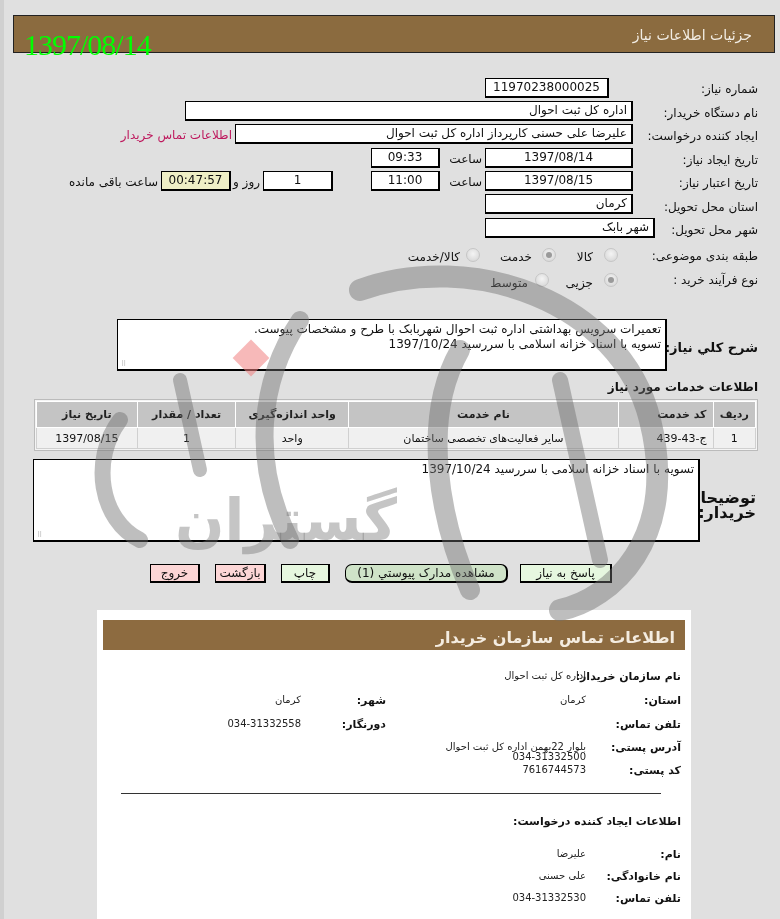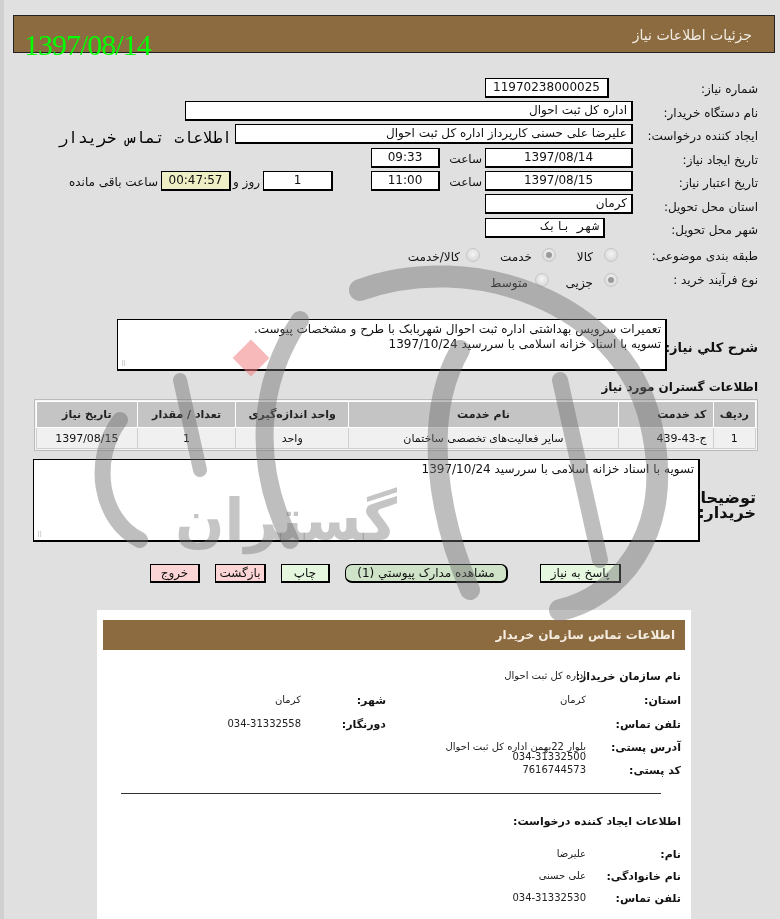--- a/index.html
+++ b/index.html
@@ -37,23 +37,22 @@
     .field {
       position: absolute; background: #fff; border: 1px solid #000;
       border-right-width: 2px; border-bottom-width: 2px;
       height: 20px; font-size: 12px; line-height: 17px; padding: 0 4px;
       white-space: nowrap; overflow: hidden;
     }
     .field.center { text-align: center; }
     .field.rtl { direction: rtl; text-align: right; }
     .field.yellow { background: #efefc6; }
     .link {
-      position: absolute; color: #000000; direction: rtl; font-size: 16px; white-space: nowrap;
+      position: absolute; color: #be185d; direction: rtl; font-size: 12px; white-space: nowrap;
       cursor: pointer;
-      font-family: Liberation Mono, monospace;
     }
     .radio {
       position: absolute; width: 14px; height: 14px; border-radius: 50%;
       background: radial-gradient(circle at 50% 40%, #f4f4f4, #d2d2d2);
       border: 1px solid #c6c6c6;
     }
     .radio.checked::after {
       content: ""; position: absolute; left: 3px; top: 3px; width: 6px; height: 6px; border-radius: 50%;
       background: #9a9a9a;
     }
@@ -97,21 +96,21 @@
     .btn.pink { background: #fcd6d6; }
 
     
     .contact-panel {
       position: absolute; left: 97px; top: 610px; width: 594px; height: 309px; background: #fff;
     }
     .contact-head {
       position: absolute; left: 6px; top: 10px; width: 582px; height: 30px; background: #8d6b40;
     }
     .contact-head-title {
-      position: absolute; right: 10px; top: 8px; color: #f4ece0; font-weight: bold; font-size: 12px; direction: rtl;
+      position: absolute; right: 10px; top: 8px; color: #f4ece0; font-weight: bold; font-size: 16px; direction: rtl;
     }
     .c-lbl { position: absolute; direction: rtl; font-weight: bold; font-size: 11px; white-space: nowrap; color: #111; }
     .c-val { position: absolute; direction: rtl; font-size: 10px; white-space: nowrap; color: #222; }
     .c-divider { position: absolute; left: 24px; top: 183px; width: 540px; height: 1px; background: #333; }
 
     
     .watermark { position: absolute; left: 0; top: 0; width: 780px; height: 919px; pointer-events: none; }
   </style>
 </head>
 <body>
@@ -144,21 +143,21 @@
 <div class="field center" style="left:371px; top:171px; width:69px;">11:00</div>
 <div class="field center" style="left:263px; top:171px; width:70px;">1</div>
 <div class="lbl" style="right:520px; top:175px;">روز و</div>
 <div class="field center yellow" style="left:161px; top:171px; width:70px;">00:47:57</div>
 <div class="lbl" style="right:622px; top:175px;">ساعت باقی مانده</div>
 
 <div class="lbl" style="right:22px; top:200px;">استان محل تحویل:</div>
 <div class="field rtl" style="left:485px; top:194px; width:148px;">کرمان</div>
 
 <div class="lbl" style="right:22px; top:223px;">شهر محل تحویل:</div>
-<div class="field rtl" style="left:485px; top:218px; width:120px;font-family:Liberation Mono, monospace;">شهر بابک</div>
+<div class="field rtl" style="left:485px; top:218px; width:170px;">شهر بابک</div>
 
 <div class="lbl" style="right:22px; top:249px;">طبقه بندی موضوعی:</div>
 <div class="radio" style="left:604px; top:248px;"></div>
 <div class="radio-lbl" style="right:187px; top:250px;">کالا</div>
 <div class="radio checked" style="left:542px; top:248px;"></div>
 <div class="radio-lbl" style="right:248px; top:250px;">خدمت</div>
 <div class="radio" style="left:466px; top:248px;"></div>
 <div class="radio-lbl" style="right:320px; top:250px;">کالا/خدمت</div>
 
 <div class="lbl" style="right:22px; top:273px;">نوع فرآیند خرید :</div>
@@ -167,21 +166,21 @@
 <div class="radio" style="left:535px; top:273px;"></div>
 <div class="radio-lbl" style="right:252px; top:276px;">متوسط</div>
 
 <div class="bold-lbl" style="right:22px; top:340px; font-size:13px;">شرح کلي نياز:</div>
 <div class="textarea" style="left:117px; top:319px; width:550px; height:52px;">
   <div>تعمیرات سرویس بهداشتی اداره ثبت احوال شهربابک با طرح و مشخصات پیوست.</div>
   <div>تسویه با اسناد خزانه اسلامی با سررسید 1397/10/24</div>
   <div class="grip">⠿</div>
 </div>
 
-<div class="bold-lbl" style="right:22px; top:380px; font-size:12px;">اطلاعات گستران مورد نیاز</div>
+<div class="bold-lbl" style="right:22px; top:380px; font-size:12px;">اطلاعات خدمات مورد نیاز</div>
 <div class="svc-table-frame"></div>
 <table class="svc-table">
   <thead>
     <tr>
       <th style="width:26px;">ردیف</th>
       <th style="width:94px; text-align:right;">کد خدمت</th>
       <th style="width:268px;">نام خدمت</th>
       <th style="width:112px;">واحد اندازه‌گیری</th>
       <th style="width:98px;">تعداد / مقدار</th>
       <th style="width:100px;">تاریخ نیاز</th>
@@ -199,21 +198,21 @@
   </tbody>
 </table>
 
 <div class="bold-lbl" style="right:24px; top:488px;">توضیحات</div>
 <div class="bold-lbl" style="right:24px; top:503px;">خریدار:</div>
 <div class="textarea" style="left:33px; top:459px; width:667px; height:83px;">
   <div>تسویه با اسناد خزانه اسلامی با سررسید 1397/10/24</div>
   <div class="grip">⠿</div>
 </div>
 
-<div class="btn green" style="left:540px; top:564px; width:81px;">پاسخ به نیاز</div>
+<div class="btn green" style="left:520px; top:564px; width:92px;">پاسخ به نیاز</div>
 <div class="btn green2" style="left:345px; top:564px; width:163px;border-radius:7px;">مشاهده مدارک پیوستي (1)</div>
 <div class="btn green" style="left:281px; top:564px; width:49px;">چاپ</div>
 <div class="btn pink" style="left:215px; top:564px; width:51px;">بازگشت</div>
 <div class="btn pink" style="left:150px; top:564px; width:50px;">خروج</div>
 
 <div class="contact-panel">
   <div class="contact-head">
     <div class="contact-head-title">اطلاعات تماس سازمان خریدار</div>
   </div>
 

